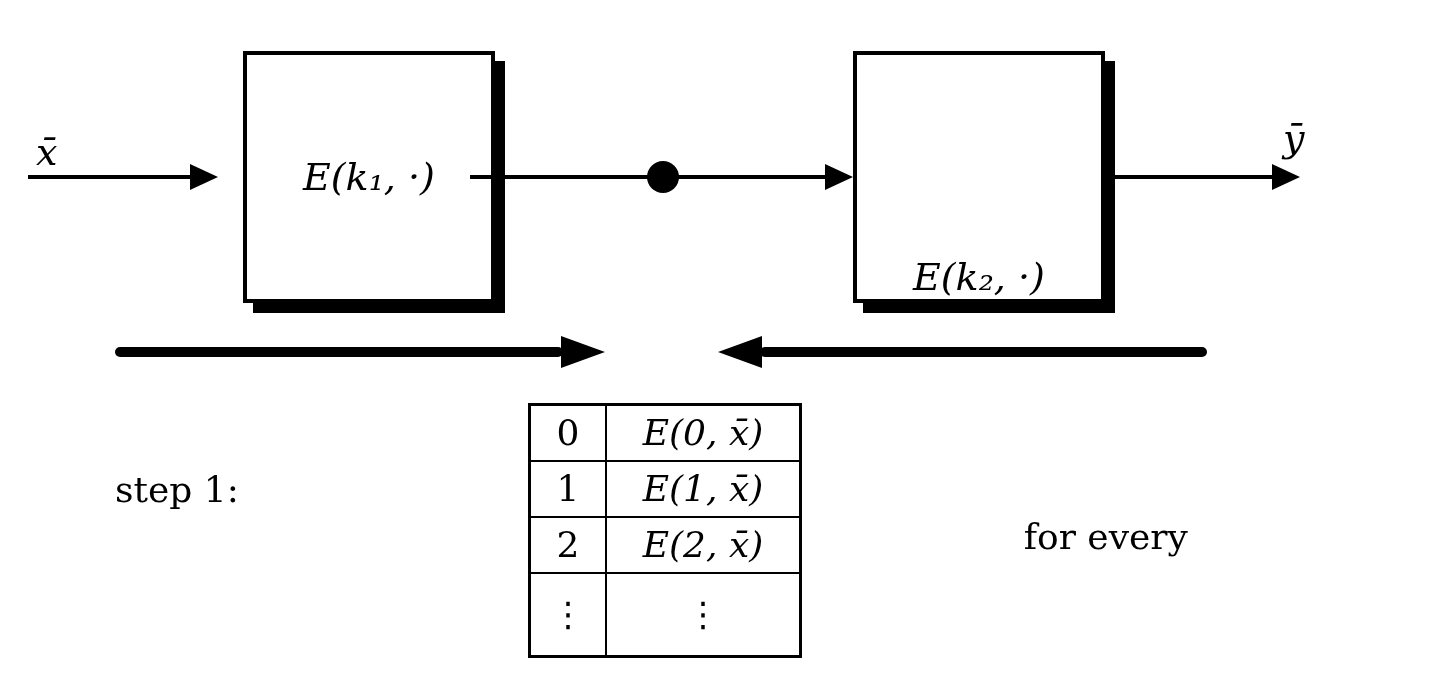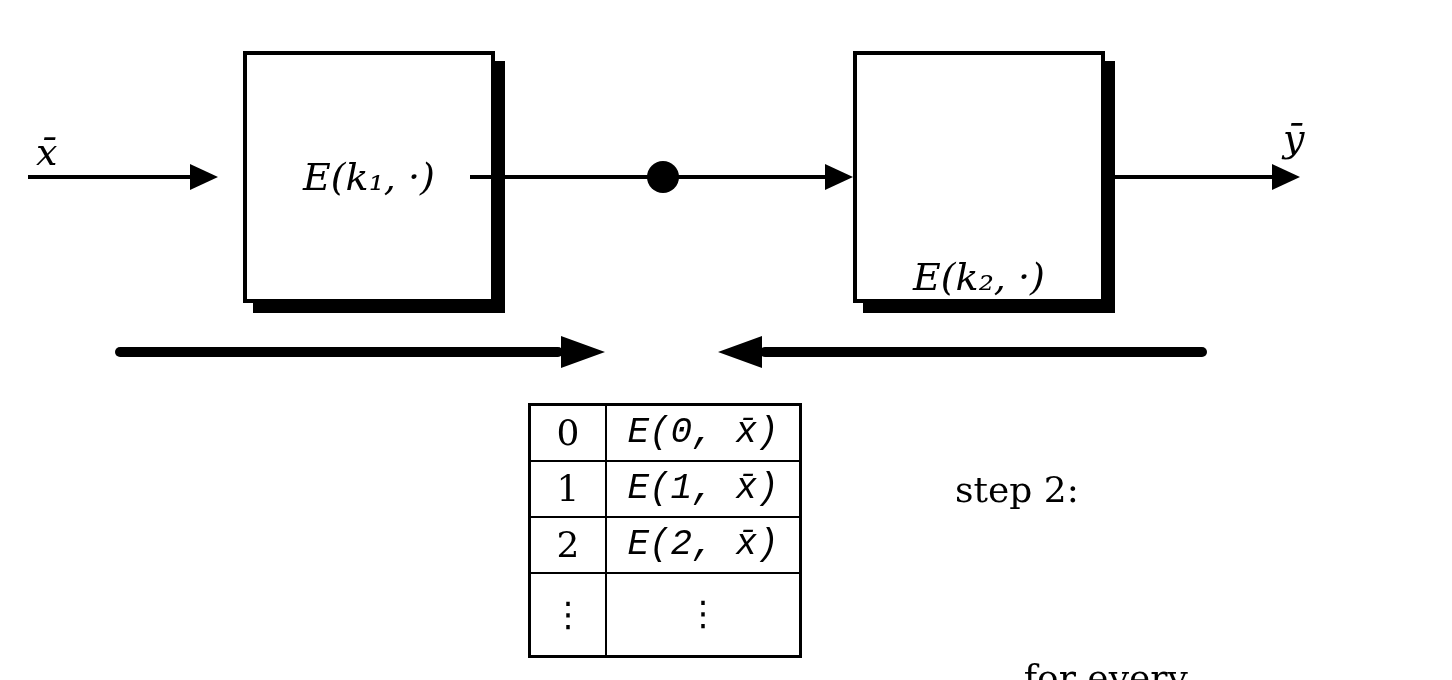--- a/index.html
+++ b/index.html
@@ -98,21 +98,21 @@
     table-layout: fixed;
   }
   table.lookup td {
     border: 2px solid #000;
     text-align: center;
     vertical-align: middle;
     font-size: 36px;
     padding: 0;
   }
   table.lookup td.key { width: 74px; }
-  table.lookup td.val { width: 192px; font-style: italic; font-family: Liberation Mono, monospace; }
+  table.lookup td.val { width: 192px; font-style: italic; }
   table.lookup tr { height: 56px; }
   table.lookup tr.tall { height: 84px; }
   table.lookup td.vdots { font-style: normal; font-size: 34px; letter-spacing: 0; }
 </style>
 </head>
 <body>
 
 <div class="canvas">
 
   <div class="wire-label" style="left:36px; top:130px;">x̄</div>
@@ -135,25 +135,25 @@
   <div class="ah-r" style="left:1272px; top:164px;"></div>
   <div class="wire-label" style="left:1283px; top:116px;">ȳ</div>
 
   <div class="thickbody" style="left:115px; top:347px; width:448px;"></div>
   <div class="ah-big-r" style="left:561px; top:336px;"></div>
 
   <div class="ah-big-l" style="left:718px; top:336px;"></div>
   <div class="thickbody" style="left:760px; top:347px; width:447px;"></div>
 
   <div class="textblock" style="left:115px; top:372px;">
+    <div>step 1:</div>
     
   </div>
 
   <div class="textblock" style="left:955px; top:372px;">
-    <div>step 2:</div>
     <div>
       <span class="rm">for every </span>
       
       
       
     </div>
     
   </div>
 
   <table class="lookup" style="left:528px; top:403px;">

